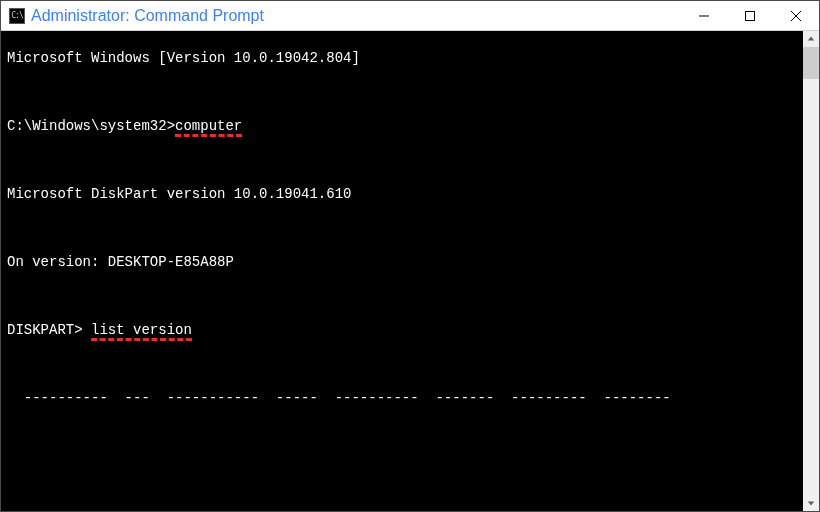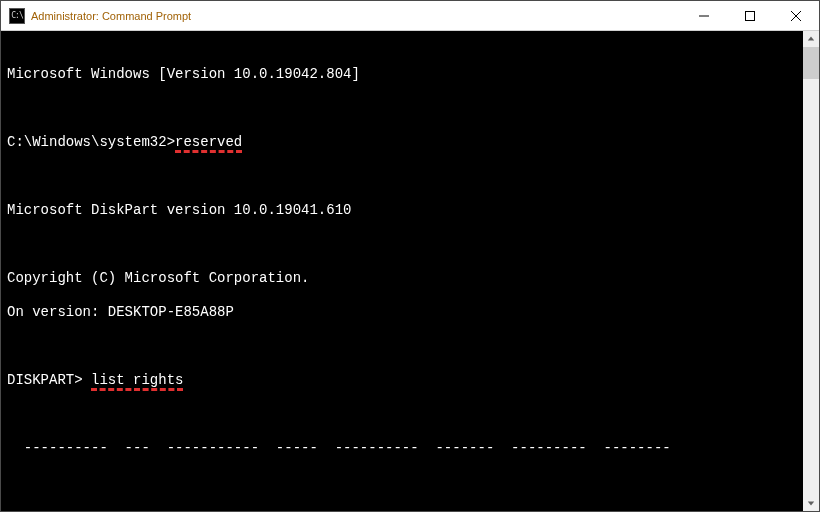--- a/index.html
+++ b/index.html
@@ -33,22 +33,22 @@
     display: flex;
     align-items: center;
     justify-content: center;
     font-size: 8px;
     color: #ccc;
     font-family: Consolas, monospace;
     letter-spacing: -1px;
   }
   .titlebar .title {
     font-family: "Segoe UI", Arial, sans-serif;
-    font-size: 11px;
-    color: #a16207;
+    font-size: 16px;
+    color: #3b82f6;
     flex: 1;
   }
   .win-controls { display: flex; height: 100%; }
   .win-btn {
     width: 46px;
     height: 100%;
     display: flex;
     align-items: center;
     justify-content: center;
     cursor: pointer;
@@ -57,21 +57,21 @@
   .terminal-area {
     flex: 1;
     background: #000;
     color: #fff;
     display: flex;
     position: relative;
     overflow: hidden;
   }
   .terminal {
     flex: 1;
-    padding: 18px 6px;
+    padding: 2px 6px;
     font-size: 14px;
     line-height: 17px;
     white-space: pre;
     font-family: Consolas, "Courier New", monospace;
   }
   .scrollbar {
     width: 16px;
     background: #f0f0f0;
     position: relative;
   }
@@ -124,28 +124,27 @@
             <line x1="10" y1="0" x2="0" y2="10" stroke="#000" stroke-width="1"></line>
           </svg>
       </div>
     </div>
   </div>
 
   <div class="terminal-area">
     <div class="terminal">
 <div class="line">Microsoft Windows [Version 10.0.19042.804]</div>
 <div class="line"></div>
-<div class="line"><span>C:\Windows\system32&gt;</span><span class="highlight">reserved</span></div>
+<div class="line"><span>C:\Windows\system32&gt;</span><span class="highlight">computer</span></div>
 <div class="line"></div>
 <div class="line">Microsoft DiskPart version 10.0.19041.610</div>
 <div class="line"></div>
-<div class="line">Copyright (C) Microsoft Corporation.</div>
 <div class="line">On version: DESKTOP-E85A88P</div>
 <div class="line"></div>
-<div class="line"><span>DISKPART&gt; </span><span class="highlight">list rights</span></div>
+<div class="line"><span>DISKPART&gt; </span><span class="highlight">list version</span></div>
 <div class="line"></div>
 <div class="line">  ----------  ---  -----------  -----  ----------  -------  ---------  --------</div>
 
 
 
 
 
 
 
 

